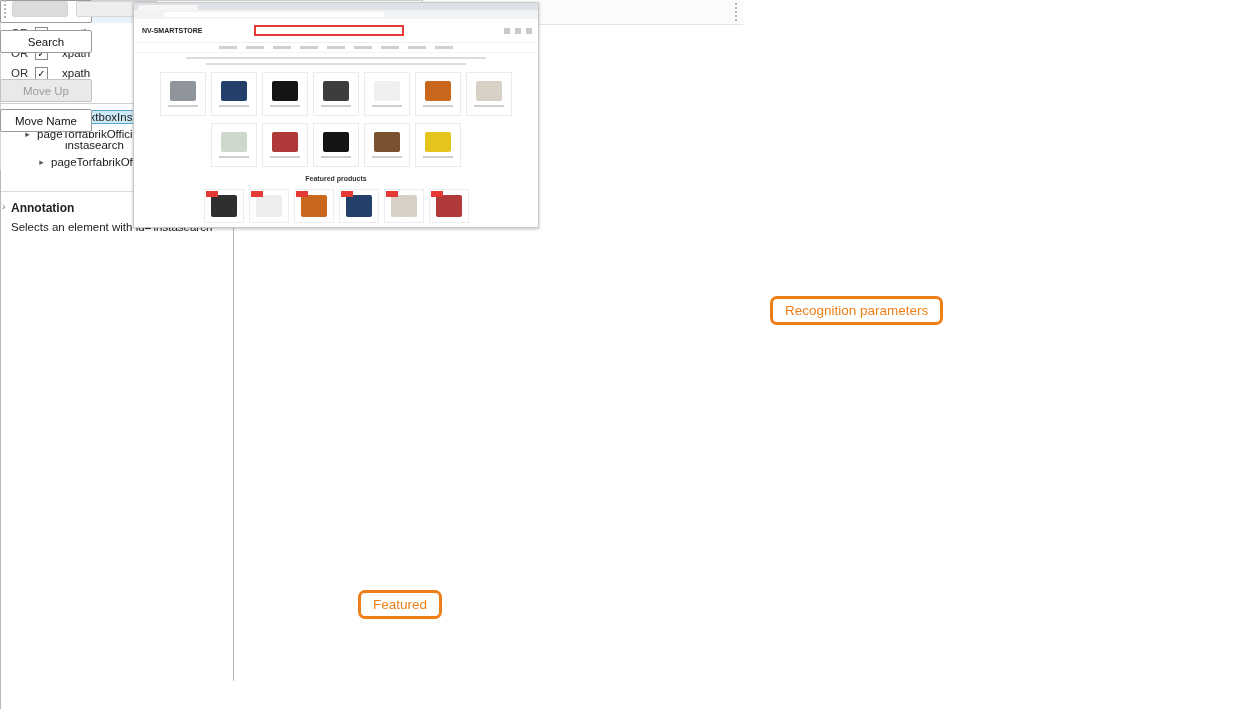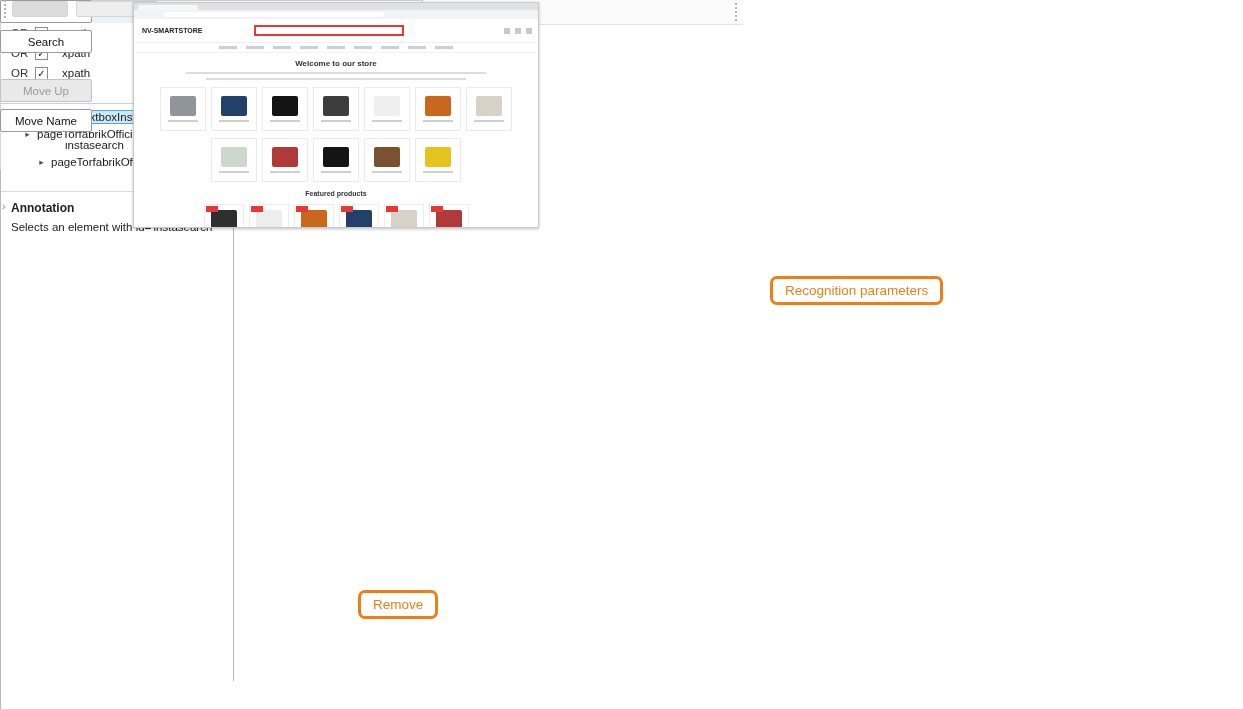--- a/index.html
+++ b/index.html
@@ -79,21 +79,21 @@
   .col-desc{padding-left:7px}
   #mo-tree{left:240;top:167;width:317;height:218;background:#fff;border-left:1px solid #d5d5d5;border-right:1px solid #d5d5d5}
   .mo-hscroll{left:240;top:385;width:317;height:15;background:#f1f1f1;border:1px solid #d5d5d5;display:flex;align-items:center}
   .sc-arr{width:13px;text-align:center;color:#777;font-size:9px}
   .sc-thumb{height:9px;background:#cdcdcd;border-radius:4px;width:243px;margin-left:2px}
   .al-head{left:240;top:415;width:317;height:22;background:#d9ecf8;border:1px solid #bcd6e8;display:flex;align-items:center;padding:0 8px;font-size:11.5px;color:#1a1a1a}
   #al-tree{left:240;top:437;width:317;height:272;background:#fff;border-left:1px solid #d5d5d5;border-right:1px solid #d5d5d5;padding-top:6px}
 
   .callout{position:absolute;border:3px solid #ee7f17;border-radius:7px;background:#fff;color:#ee7f17;font-size:13.5px;padding:4px 12px;white-space:nowrap;z-index:5}
   .co-aliases{left:358px;top:590px}
-  .co-recog{left:770px;top:276px}
+  .co-recog{left:770px;top:296px}
 
   
   .breadcrumb{left:576;top:133;width:560;font-size:11.5px;color:#333}
   .params-box{left:567;top:150;width:564;height:272;background:#fff;border:1px solid #d0d0d0}
   #param-rows{padding-top:2px}
   .prow{display:flex;align-items:center;height:20px;font-size:11.5px}
   .hl{background:#e8f2fb}
   .c-or{flex:0 0 34px;padding-left:10px;color:#333}
   .cb{flex:0 0 13px;height:13px;border:1px solid #8a8a8a;background:#fff;font-size:10px;line-height:11px;text-align:center;color:#111;margin-right:14px}
   .c-type{flex:0 0 74px;color:#1a1a1a}
@@ -326,21 +326,21 @@
     </div>
     <div class="trow" style="padding-left: 62px;">
       <span class="arrow"></span>
       <span class="tlabel selbg">textboxInstasearch</span>
     </div>
     <div class="trow" style="padding-left: 20px;">
       <span class="arrow">▸</span>
       <span class="tlabel">pageTorfabrikOfficialGameBall</span>
     </div>
   </div>
-<div class="callout co-aliases">Remove</div>
+<div class="callout co-aliases">Featured</div>
 
 <div class="abs breadcrumb">Aliases.browser.pageShop.header.formSearch.textboxInstasearch</div>
 <div class="abs params-box">
   <div id="param-rows">
       <div class="prow hl">
         <span class="c-or"></span>
         <span class="cb">✓</span>
         <span class="c-type">css</span>
         <span class="c-val">#instasearch</span>
       </div>
@@ -410,21 +410,20 @@
         <i></i>
         <i></i>
         <i></i>
         <i></i>
         <i></i>
         <i></i>
         <i></i>
         <i></i>
         <i></i>
       </div>
-    <div class="wp-welcome">Welcome to our store</div>
     <div class="wp-line" style="width:300px"></div>
     <div class="wp-line" style="width:260px"></div>
     <div class="wp-row" id="wp-row1">
         <div class="card">
           <span class="blob" style="background: rgb(143, 149, 155);"></span>
           <span class="clabel"></span>
         </div>
         <div class="card">
           <span class="blob" style="background: rgb(35, 64, 107);"></span>
           <span class="clabel"></span>

